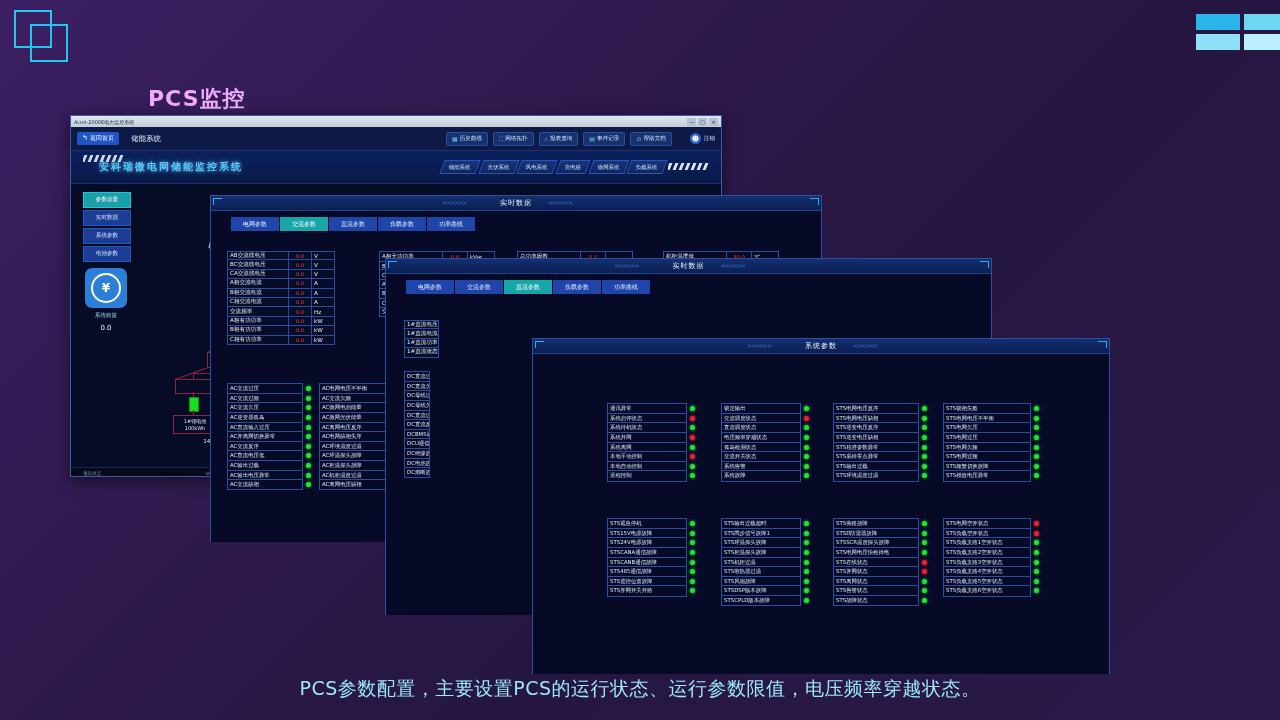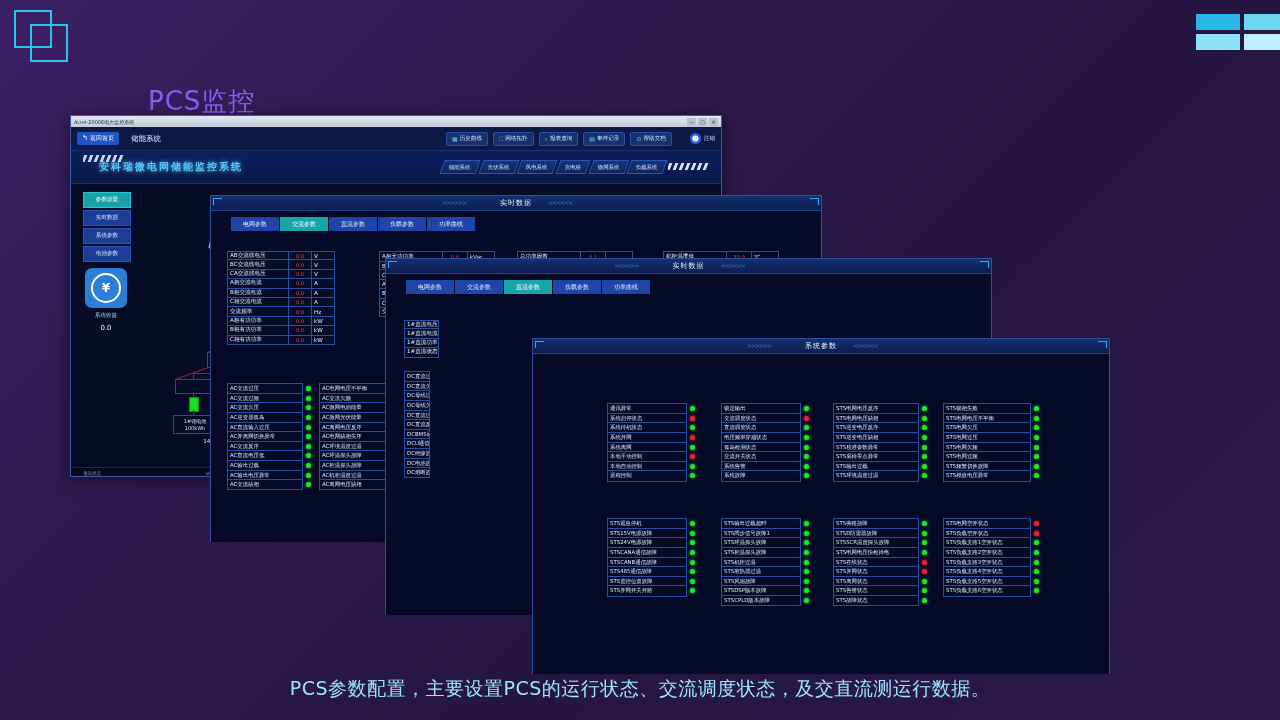--- a/index.html
+++ b/index.html
@@ -21,21 +21,21 @@
   .deco-squares i.s2{left:16px;top:14px;width:34px;height:34px;}
   .deco-right{position:absolute;right:0;top:0;width:92px;height:66px;}
   .deco-right i{position:absolute;display:block;}
   .deco-right i.b1{right:40px;top:14px;width:44px;height:16px;background:#29b6e8;}
   .deco-right i.b2{right:0;top:14px;width:36px;height:16px;background:#6fd6f2;}
   .deco-right i.b3{right:40px;top:34px;width:44px;height:16px;background:#8fe0f6;}
   .deco-right i.b4{right:0;top:34px;width:36px;height:16px;background:#bdeefb;}
 
   .slide-title{
     position:absolute;left:148px;top:84px;
-    font-size:26px;font-weight:normal;color:#8b5cf6;
+    font-size:22px;font-weight:bold;color:#f0abfc;
     letter-spacing:1px;
   }
   .slide-caption{
     position:absolute;left:0;right:0;top:676px;text-align:center;
     font-size:19px;color:#9ce7fb;letter-spacing:.5px;
   }
 
   
   .win{
     position:absolute;
@@ -216,21 +216,21 @@
   <i class="s2"></i>
 </div>
 <div class="deco-right">
   <i class="b1"></i>
   <i class="b2"></i>
   <i class="b3"></i>
   <i class="b4"></i>
 </div>
 
 <div class="slide-title">PCS监控</div>
-<div class="slide-caption">PCS参数配置，主要设置PCS的运行状态、交流调度状态，及交直流测运行数据。</div>
+<div class="slide-caption">PCS参数配置，主要设置PCS的运行状态、运行参数限值，电压频率穿越状态。</div>
 
 <div class="win" id="app-window">
 
   <div class="titlebar">
     <div class="tb-title">Acrel-2000E电力监控系统</div>
     <div class="tb-btns">
       <span>—</span>
       <span>▢</span>
       <span>✕</span>
     </div>

